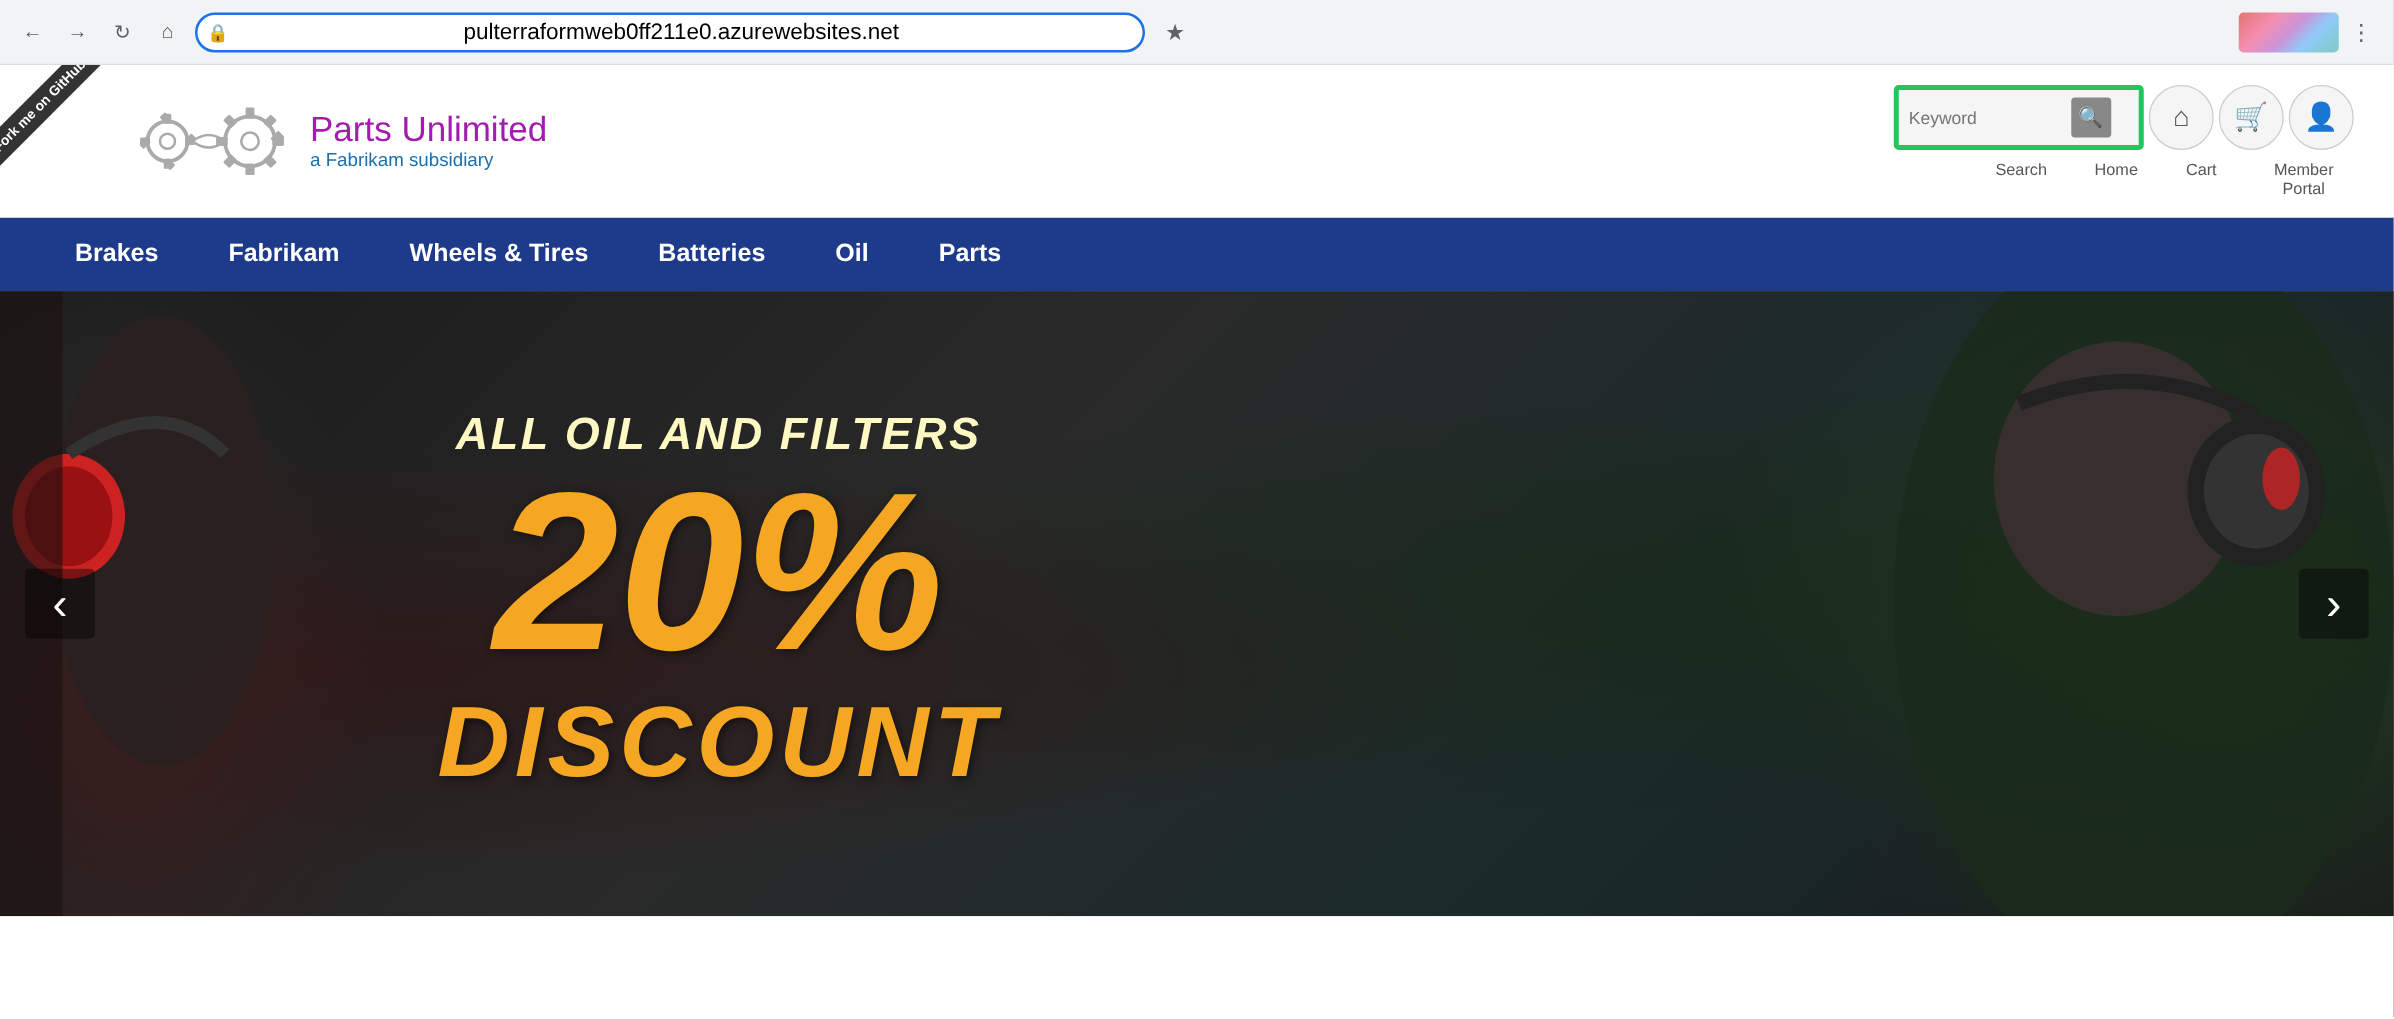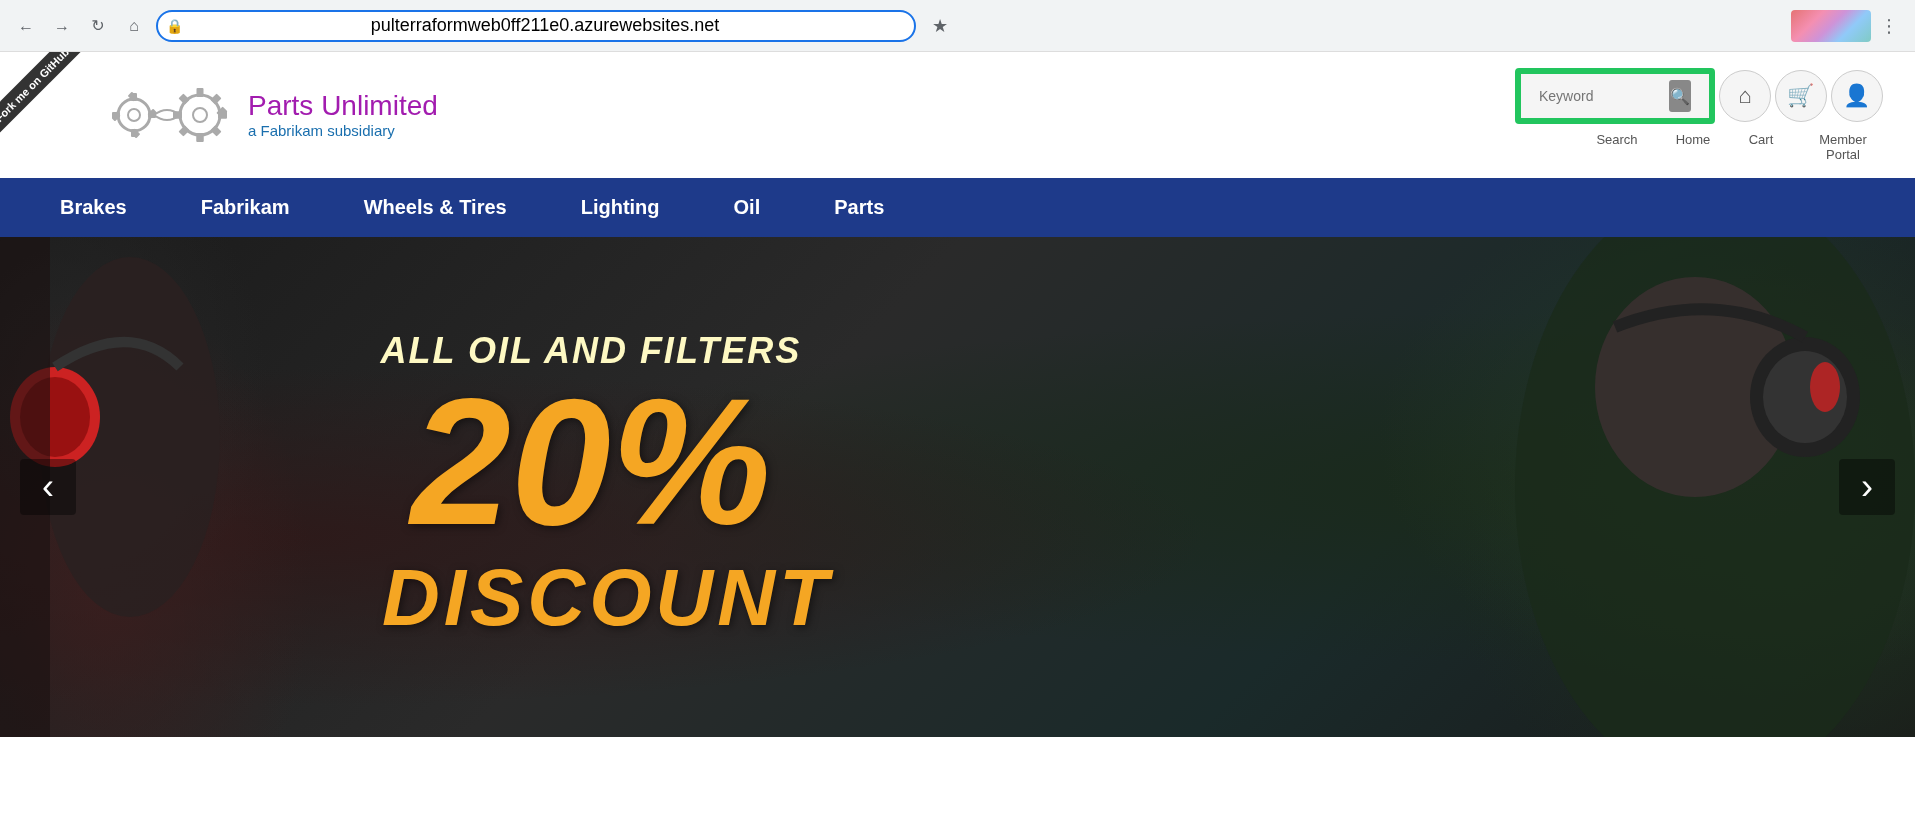--- a/index.html
+++ b/index.html
@@ -151,24 +151,24 @@
       gap: 8px;
     }
     .header-icons-row {
       display: flex;
       align-items: center;
       gap: 4px;
     }
     .search-bar {
       display: flex;
       align-items: center;
-      border: 6px solid #22c55e;
+      border: 4px solid #22c55e;
       border-radius: 4px;
       background: #f5f5f5;
-      padding: 6px 18px;
+      padding: 6px 8px;
       width: 200px;
     }
     .search-bar input {
       border: none;
       background: transparent;
       font-size: 14px;
       color: #999;
       outline: none;
       width: 130px;
     }
@@ -202,21 +202,20 @@
       font-size: 13px;
       color: #555;
     }
 
     
     .nav-bar {
       background: #1e3a8a;
       padding: 0 32px;
       display: flex;
       align-items: center;
-      gap: 18px;
     }
     .nav-item {
       color: #fff;
       font-size: 20px;
       font-weight: bold;
       padding: 18px 28px;
       cursor: pointer;
       white-space: nowrap;
       text-decoration: none;
       display: inline-block;
@@ -264,21 +263,20 @@
       text-shadow: 2px 2px 8px rgba(0,0,0,0.5);
     }
     .hero-discount {
       font-size: 80px;
       font-weight: 900;
       color: #f5a623;
       font-style: italic;
       text-transform: uppercase;
       letter-spacing: 4px;
       text-shadow: 2px 2px 8px rgba(0,0,0,0.5);
-      margin-left: 32px;
     }
 
     
     .carousel-arrow {
       position: absolute;
       top: 50%;
       transform: translateY(-50%);
       background: rgba(0,0,0,0.4);
       color: #fff;
       border: none;
@@ -427,21 +425,21 @@
         <span class="header-label">Cart</span>
         <span class="header-label" style="width:80px; text-align:center;">Member Portal</span>
       </div>
     </div>
   </div>
 
   <nav class="nav-bar">
     <a class="nav-item">Brakes</a>
     <a class="nav-item">Fabrikam</a>
     <a class="nav-item">Wheels &amp; Tires</a>
-    <a class="nav-item">Lighting</a>
+    <a class="nav-item">Batteries</a>
     <a class="nav-item">Oil</a>
     <a class="nav-item">Parts</a>
   </nav>
 
   <div class="hero-banner">
     <div class="hero-bg"></div>
 
     <div class="hero-overlay-left"></div>
 
     <svg style="position:absolute;left:0;top:0;width:320px;height:500px;z-index:2;">

